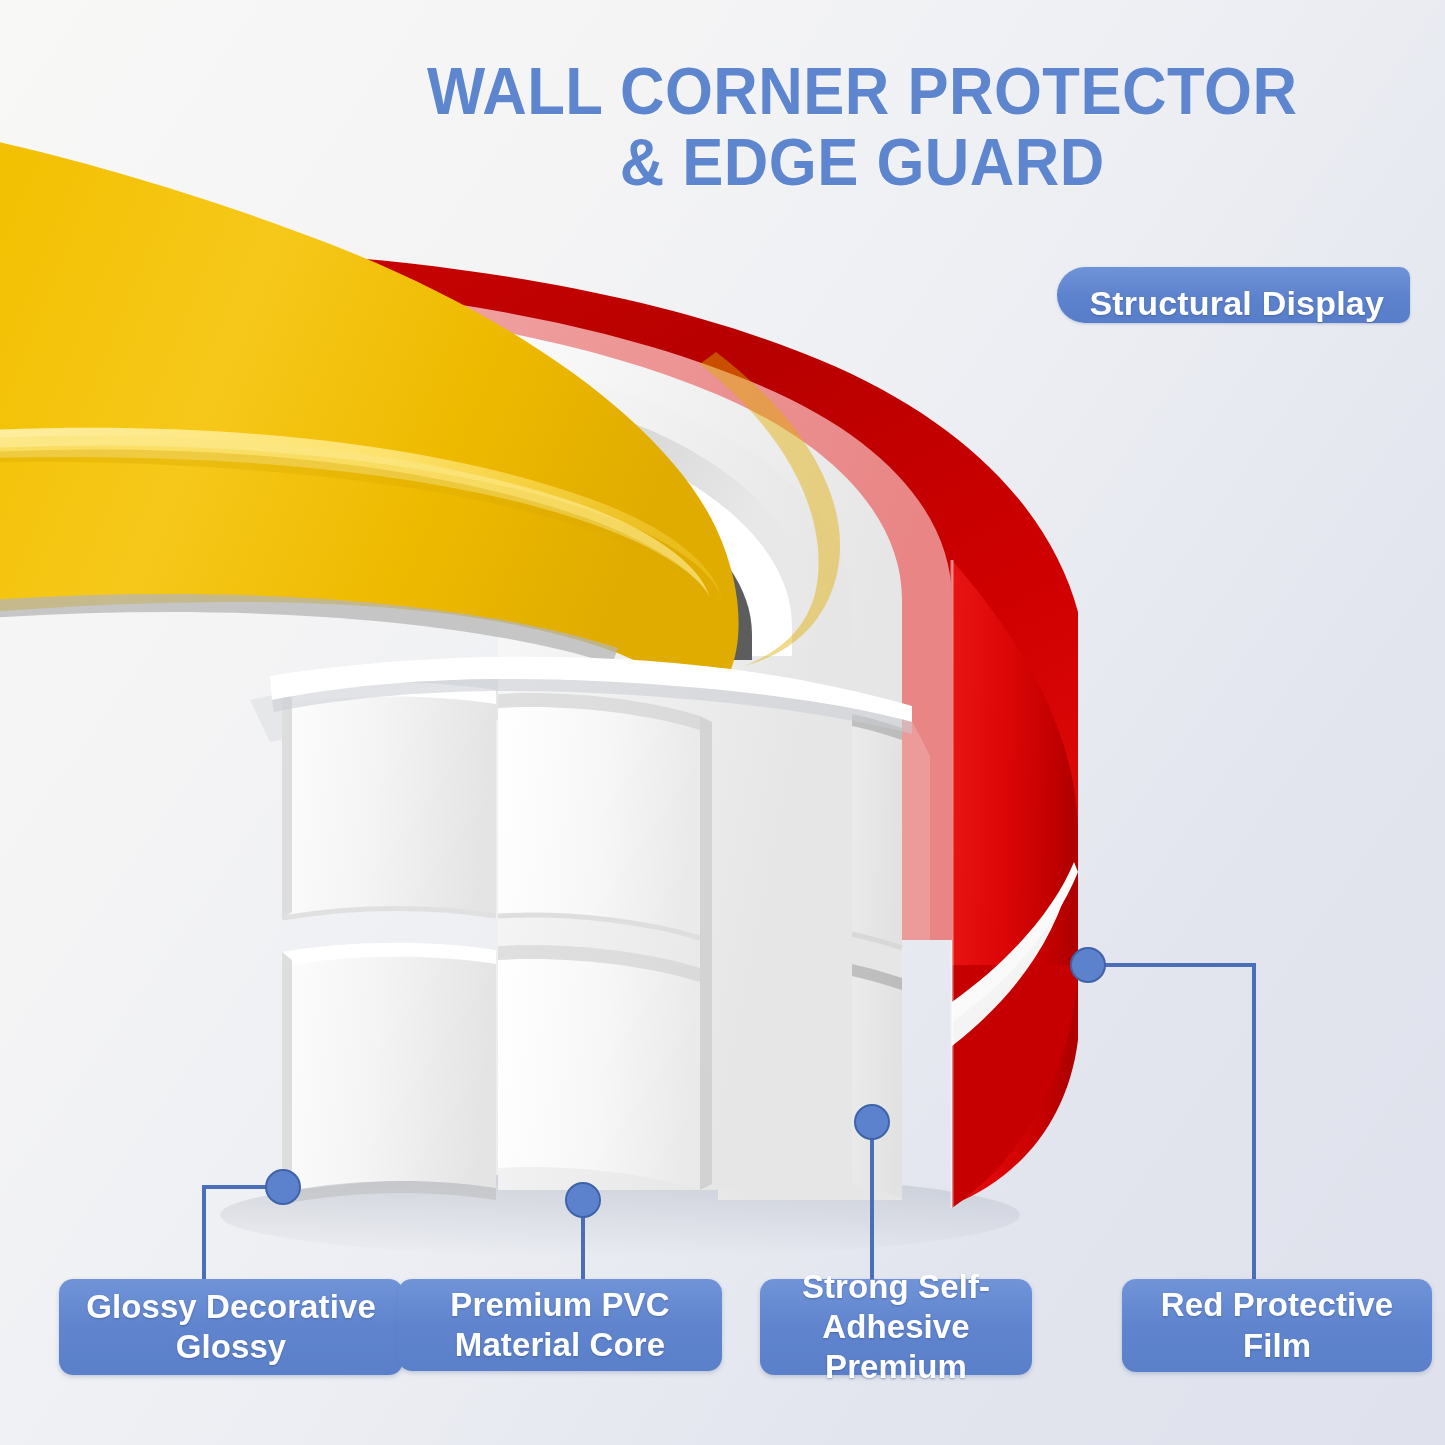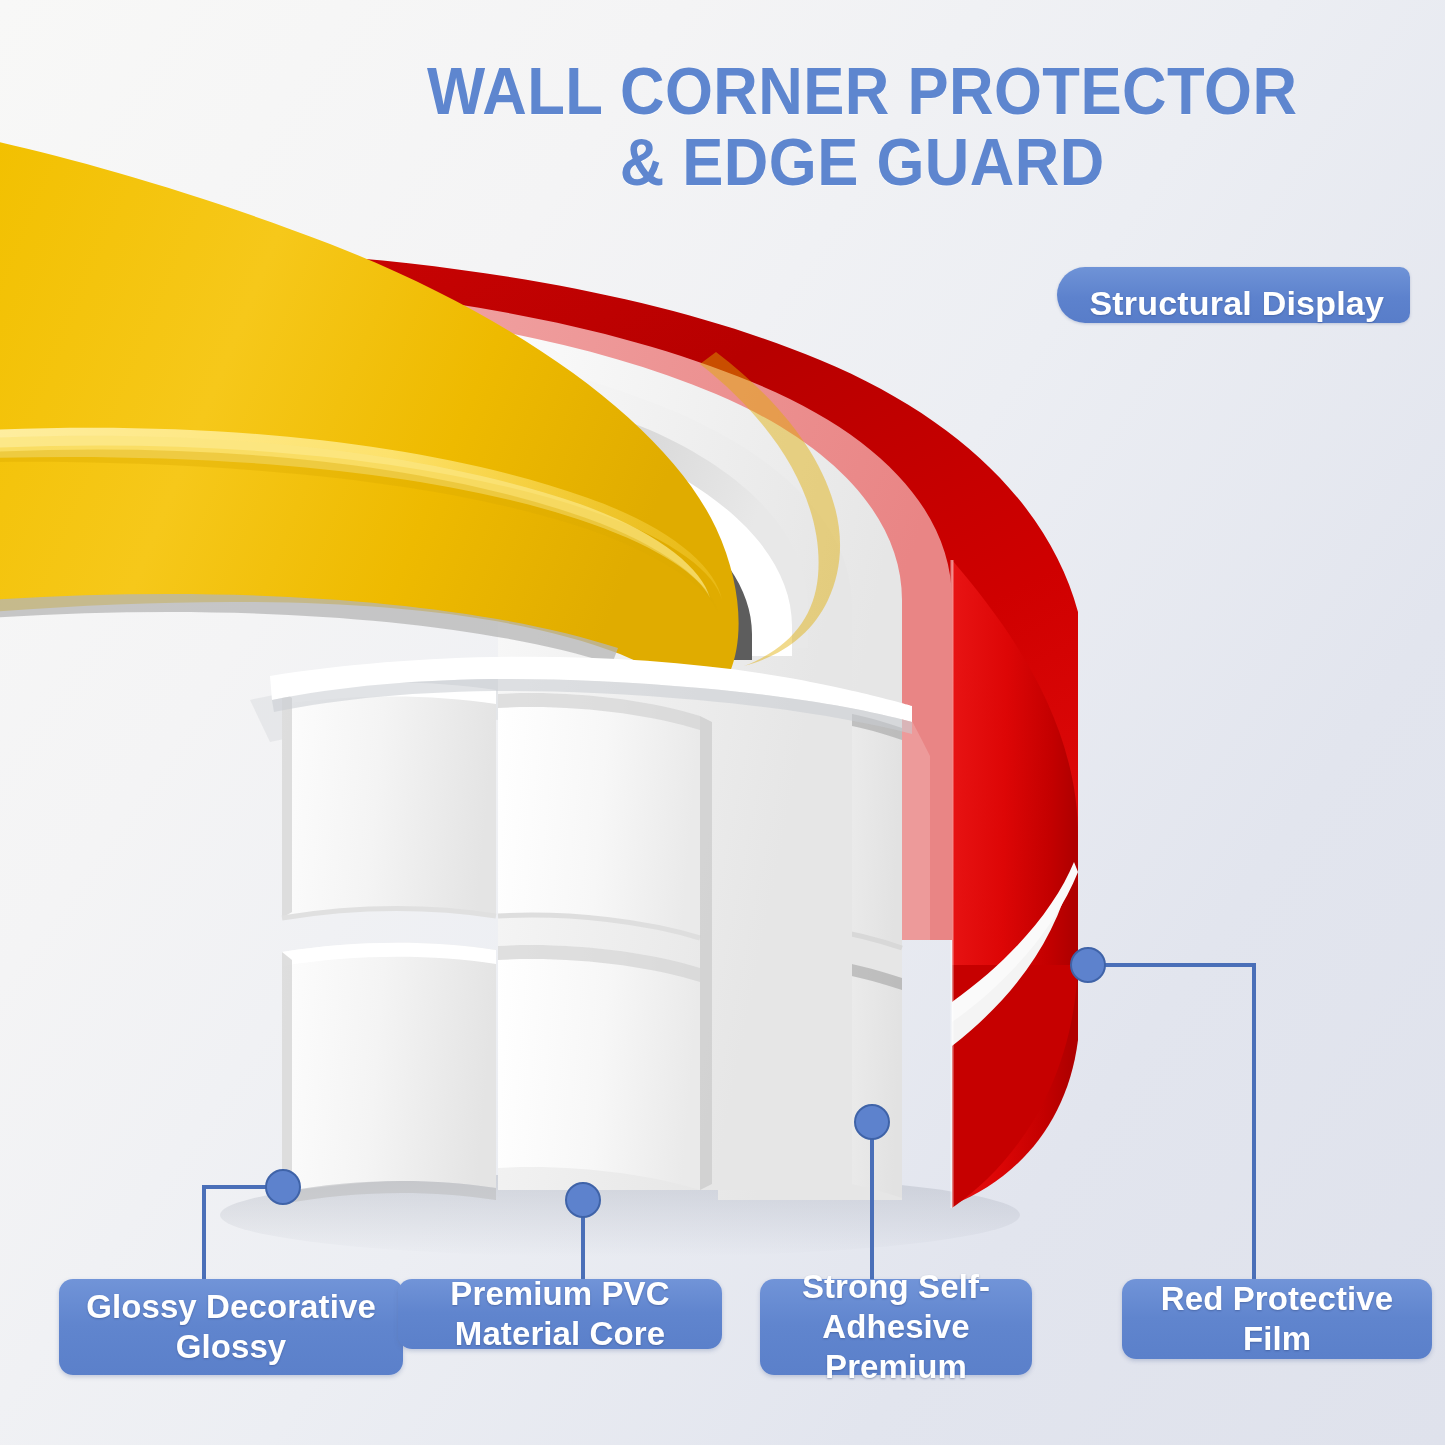--- a/index.html
+++ b/index.html
@@ -95,23 +95,23 @@
   }
   .label-text {
     color: #ffffff;
     font-size: 33px;
     font-weight: bold;
     line-height: 1.22;
     letter-spacing: 0.1px;
     text-shadow: 0 1px 2px rgba(40,60,110,0.40);
   }
   .lb-0 { left: 32px;   top: 1279px; width: 344px; height: 96px; margin-left: 27px; }
-  .lb-1 { left: 398px;  top: 1279px; width: 324px; height: 70px; }
+  .lb-1 { left: 398px;  top: 1279px; width: 324px; height: 92px; }
   .lb-2 { left: 760px;  top: 1279px; width: 272px; height: 96px; }
-  .lb-3 { left: 1122px; top: 1279px; width: 310px; height: 80px; }
+  .lb-3 { left: 1122px; top: 1279px; width: 310px; height: 93px; }
 </style>
 </head>
 <body>
 
 <div id="page">
 
   <svg id="illustration" viewBox="0 0 1445 1445" aria-hidden="true">
     <defs>
       <linearGradient id="gYellowTop" x1="0" y1="0" x2="0.75" y2="1">
         <stop offset="0%" stop-color="#f7cc10"></stop>

